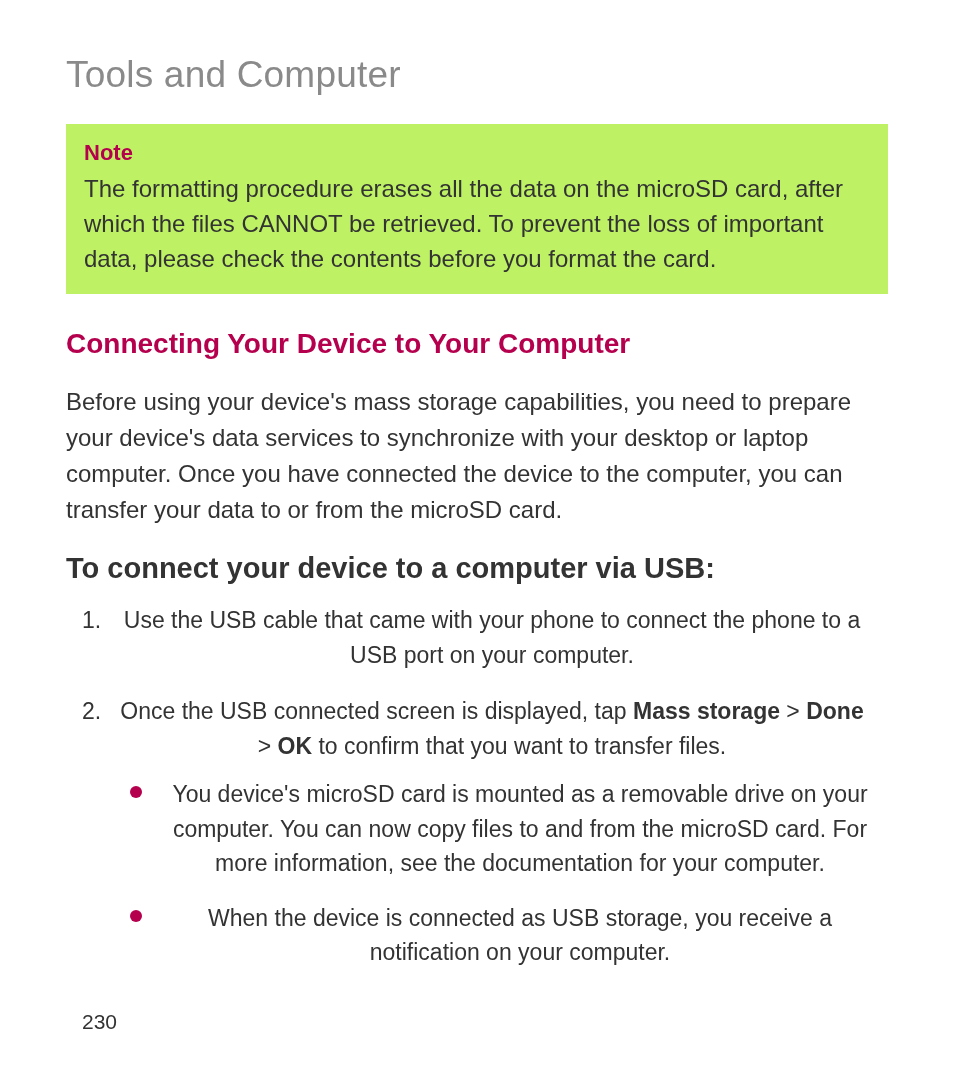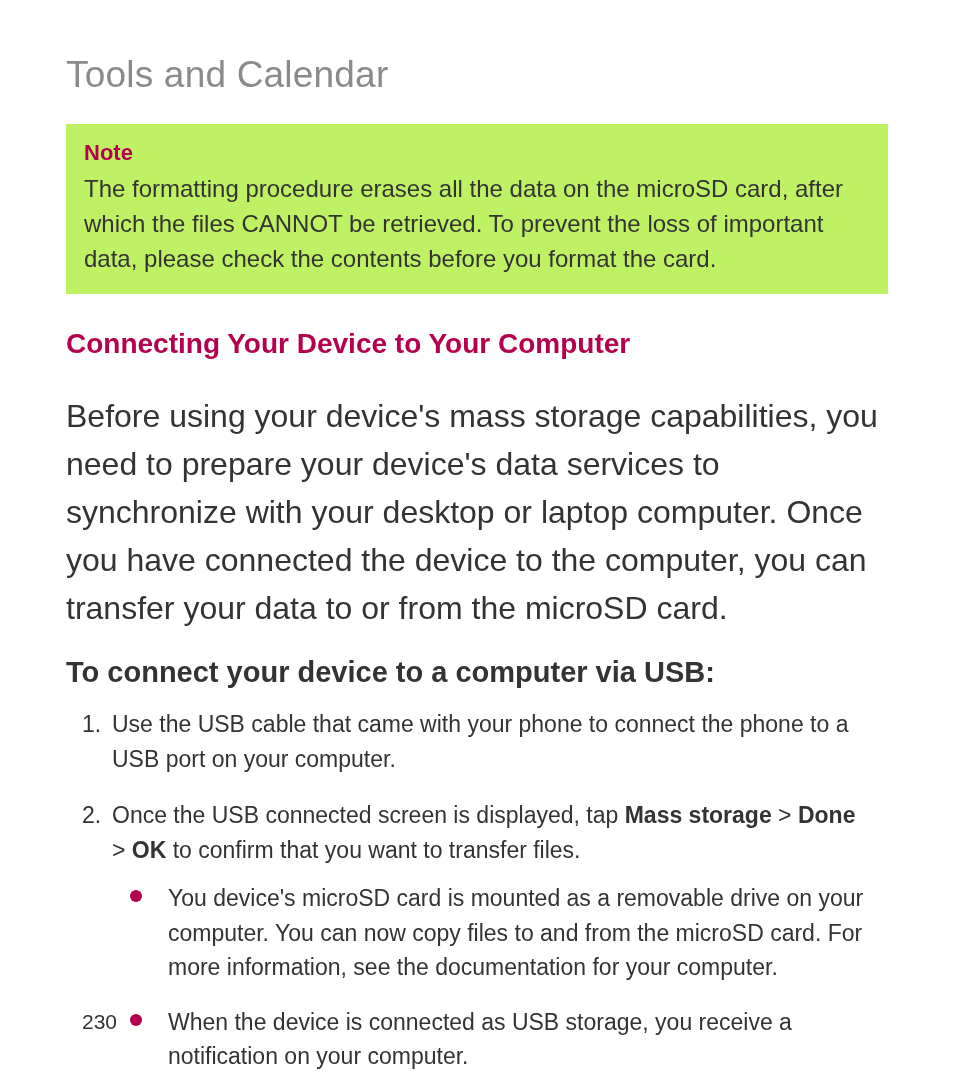--- a/index.html
+++ b/index.html
@@ -41,36 +41,37 @@
     font-size: 24px;
     line-height: 1.45;
   }
   .section-heading {
     color: #b5004e;
     font-size: 28px;
     font-weight: 600;
     margin: 0 0 10px 0;
   }
   .intro-para {
-    font-size: 32px;
+    font-size: 24px;
     line-height: 1.5;
     color: #333333;
     margin-bottom: 24px;
   }
   .sub-heading {
     font-size: 29px;
     font-weight: 700;
     color: #333333;
     margin-bottom: 18px;
   }
   ol.steps {
     list-style: none;
     padding: 0;
     margin: 16px;
     counter-reset: step;
+    text-align: center;
   }
   ol.steps > li {
     font-size: 23px;
     line-height: 1.5;
     color: #333333;
     padding-left: 30px;
     position: relative;
     margin-bottom: 22px;
     counter-increment: step;
   }
@@ -112,21 +113,21 @@
     left: 82px;
     font-size: 21px;
     color: #333333;
   }
 </style>
 </head>
 <body>
 
 <div class="page">
 
-  <h1 class="chapter-title">Tools and Calendar</h1>
+  <h1 class="chapter-title">Tools and Computer</h1>
 
   <div class="note-box">
     <div class="note-label">Note</div>
     <div class="note-body">The formatting procedure erases all the data on the microSD card, after which the files CANNOT be retrieved. To prevent the loss of important data, please check the contents before you format the card.</div>
   </div>
 
   <h2 class="section-heading">Connecting Your Device to Your Computer</h2>
 
   <p class="intro-para">Before using your device's mass storage capabilities, you need to prepare your device's data services to synchronize with your desktop or laptop computer. Once you have connected the device to the computer, you can transfer your data to or from the microSD card.</p>
 

